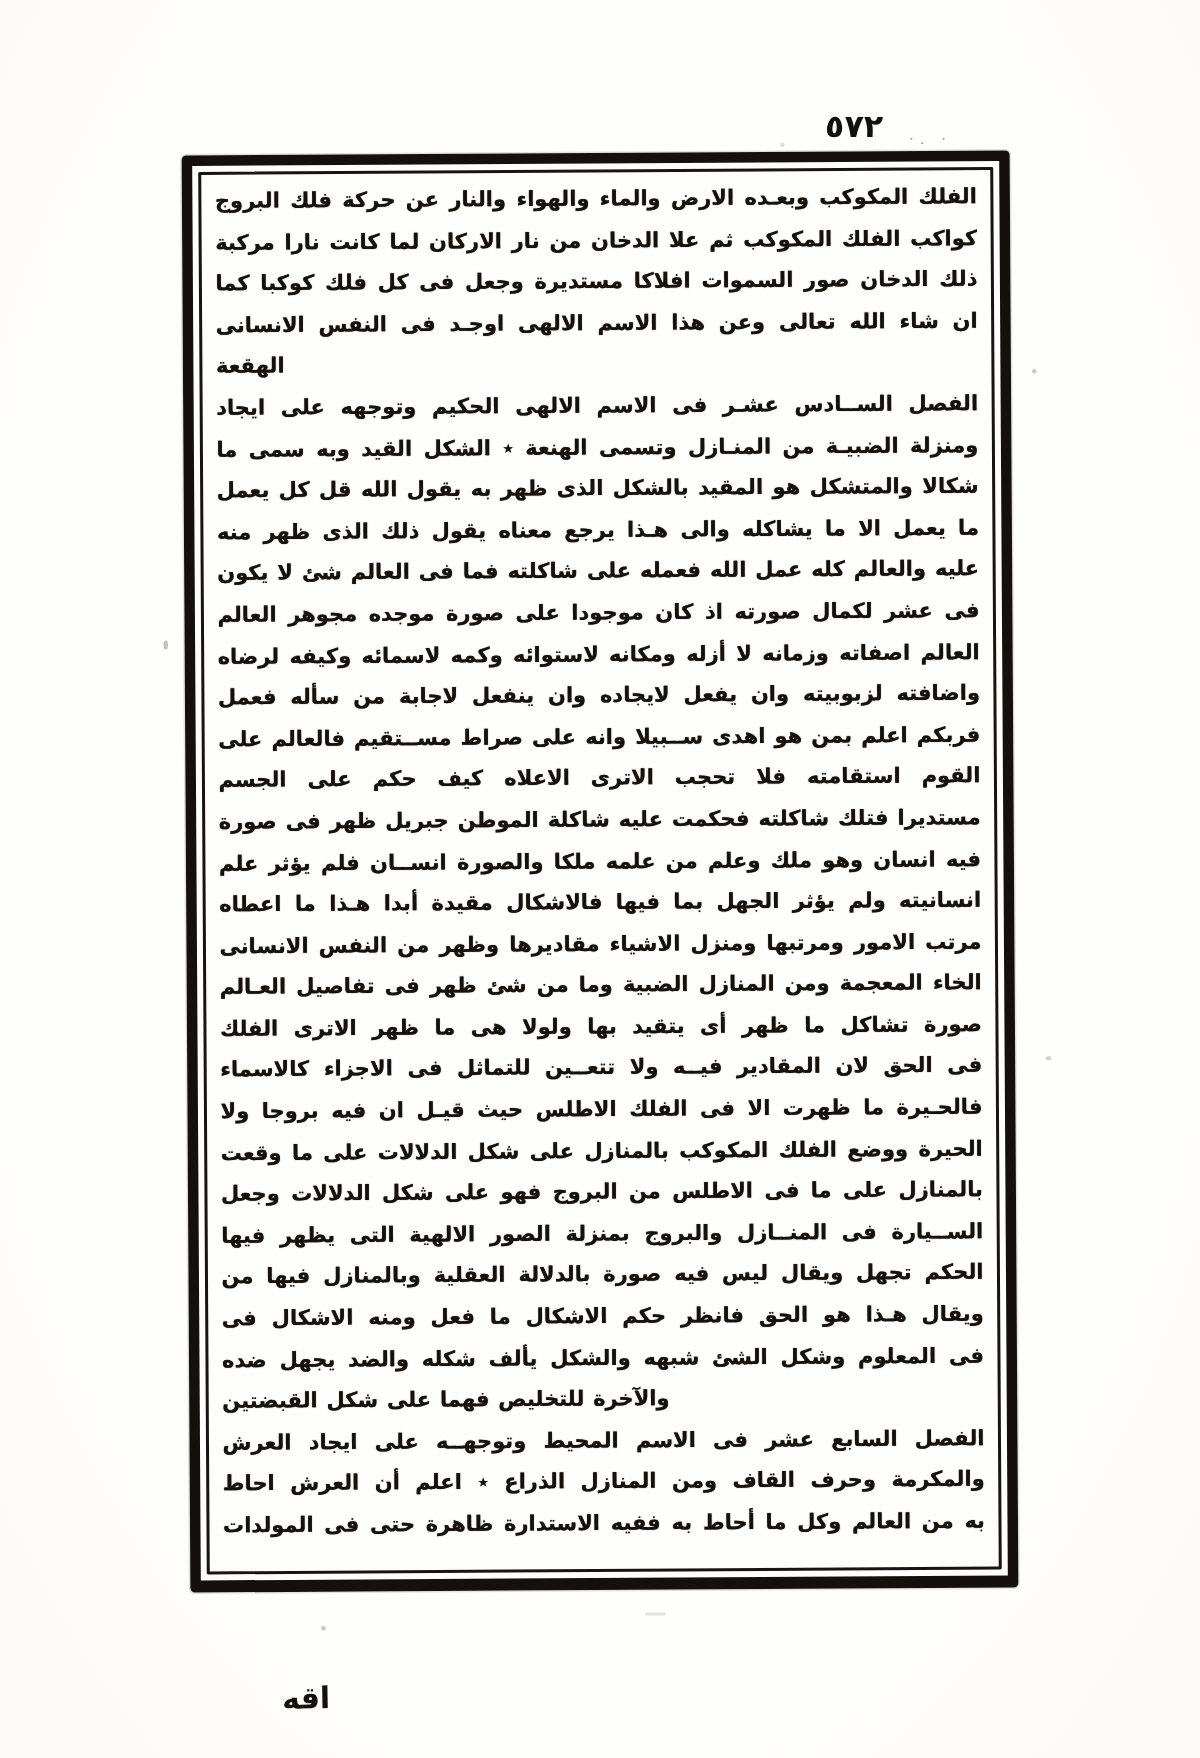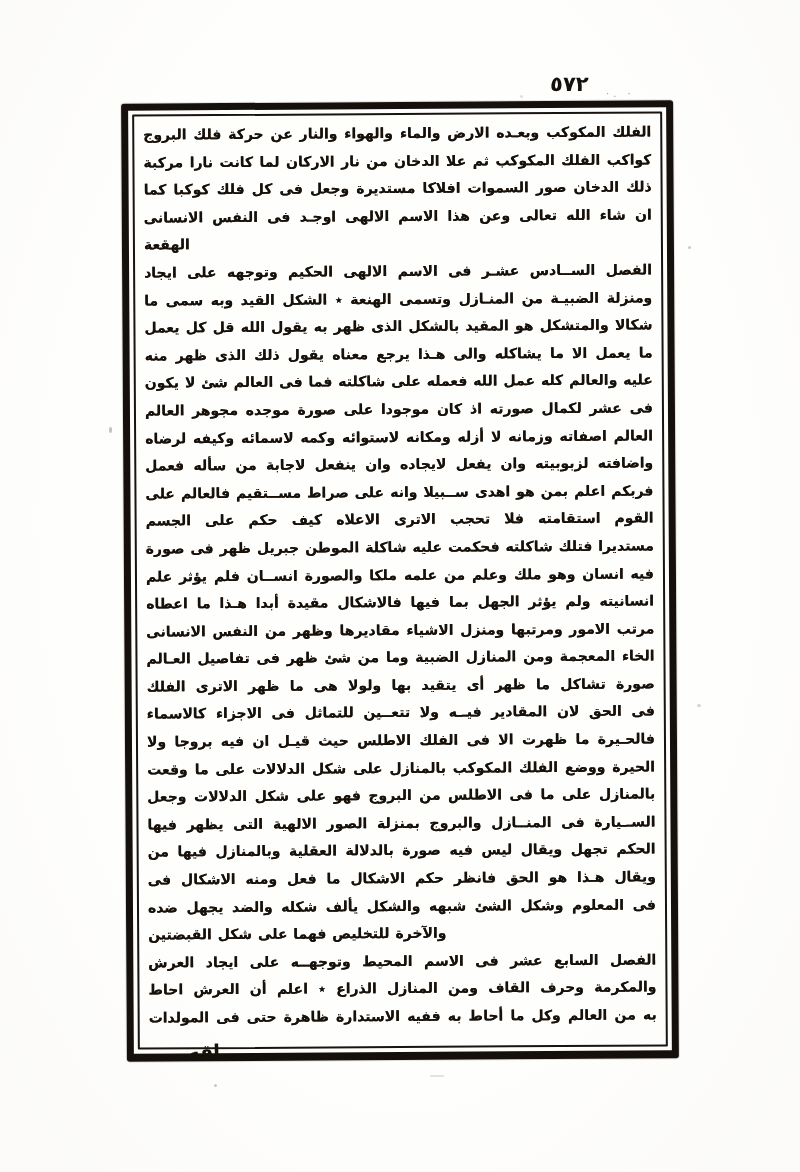--- a/index.html
+++ b/index.html
@@ -71,21 +71,21 @@
     text-align-last: justify;
     white-space: normal;
     word-spacing: 1px;
   }
   .line-left {
     text-align-last: left;
   }
   
   .catchword {
     position: absolute;
-    top: 1040px; left: 188px;
+    top: 1120px; left: 188px;
     font-size: 20px;
     font-weight: 700;
     color: #171209;
     direction: rtl;
     transform: rotate(-1deg);
   }
   
   .speck {
     position: absolute;
     background: rgba(45,38,30,.5);

